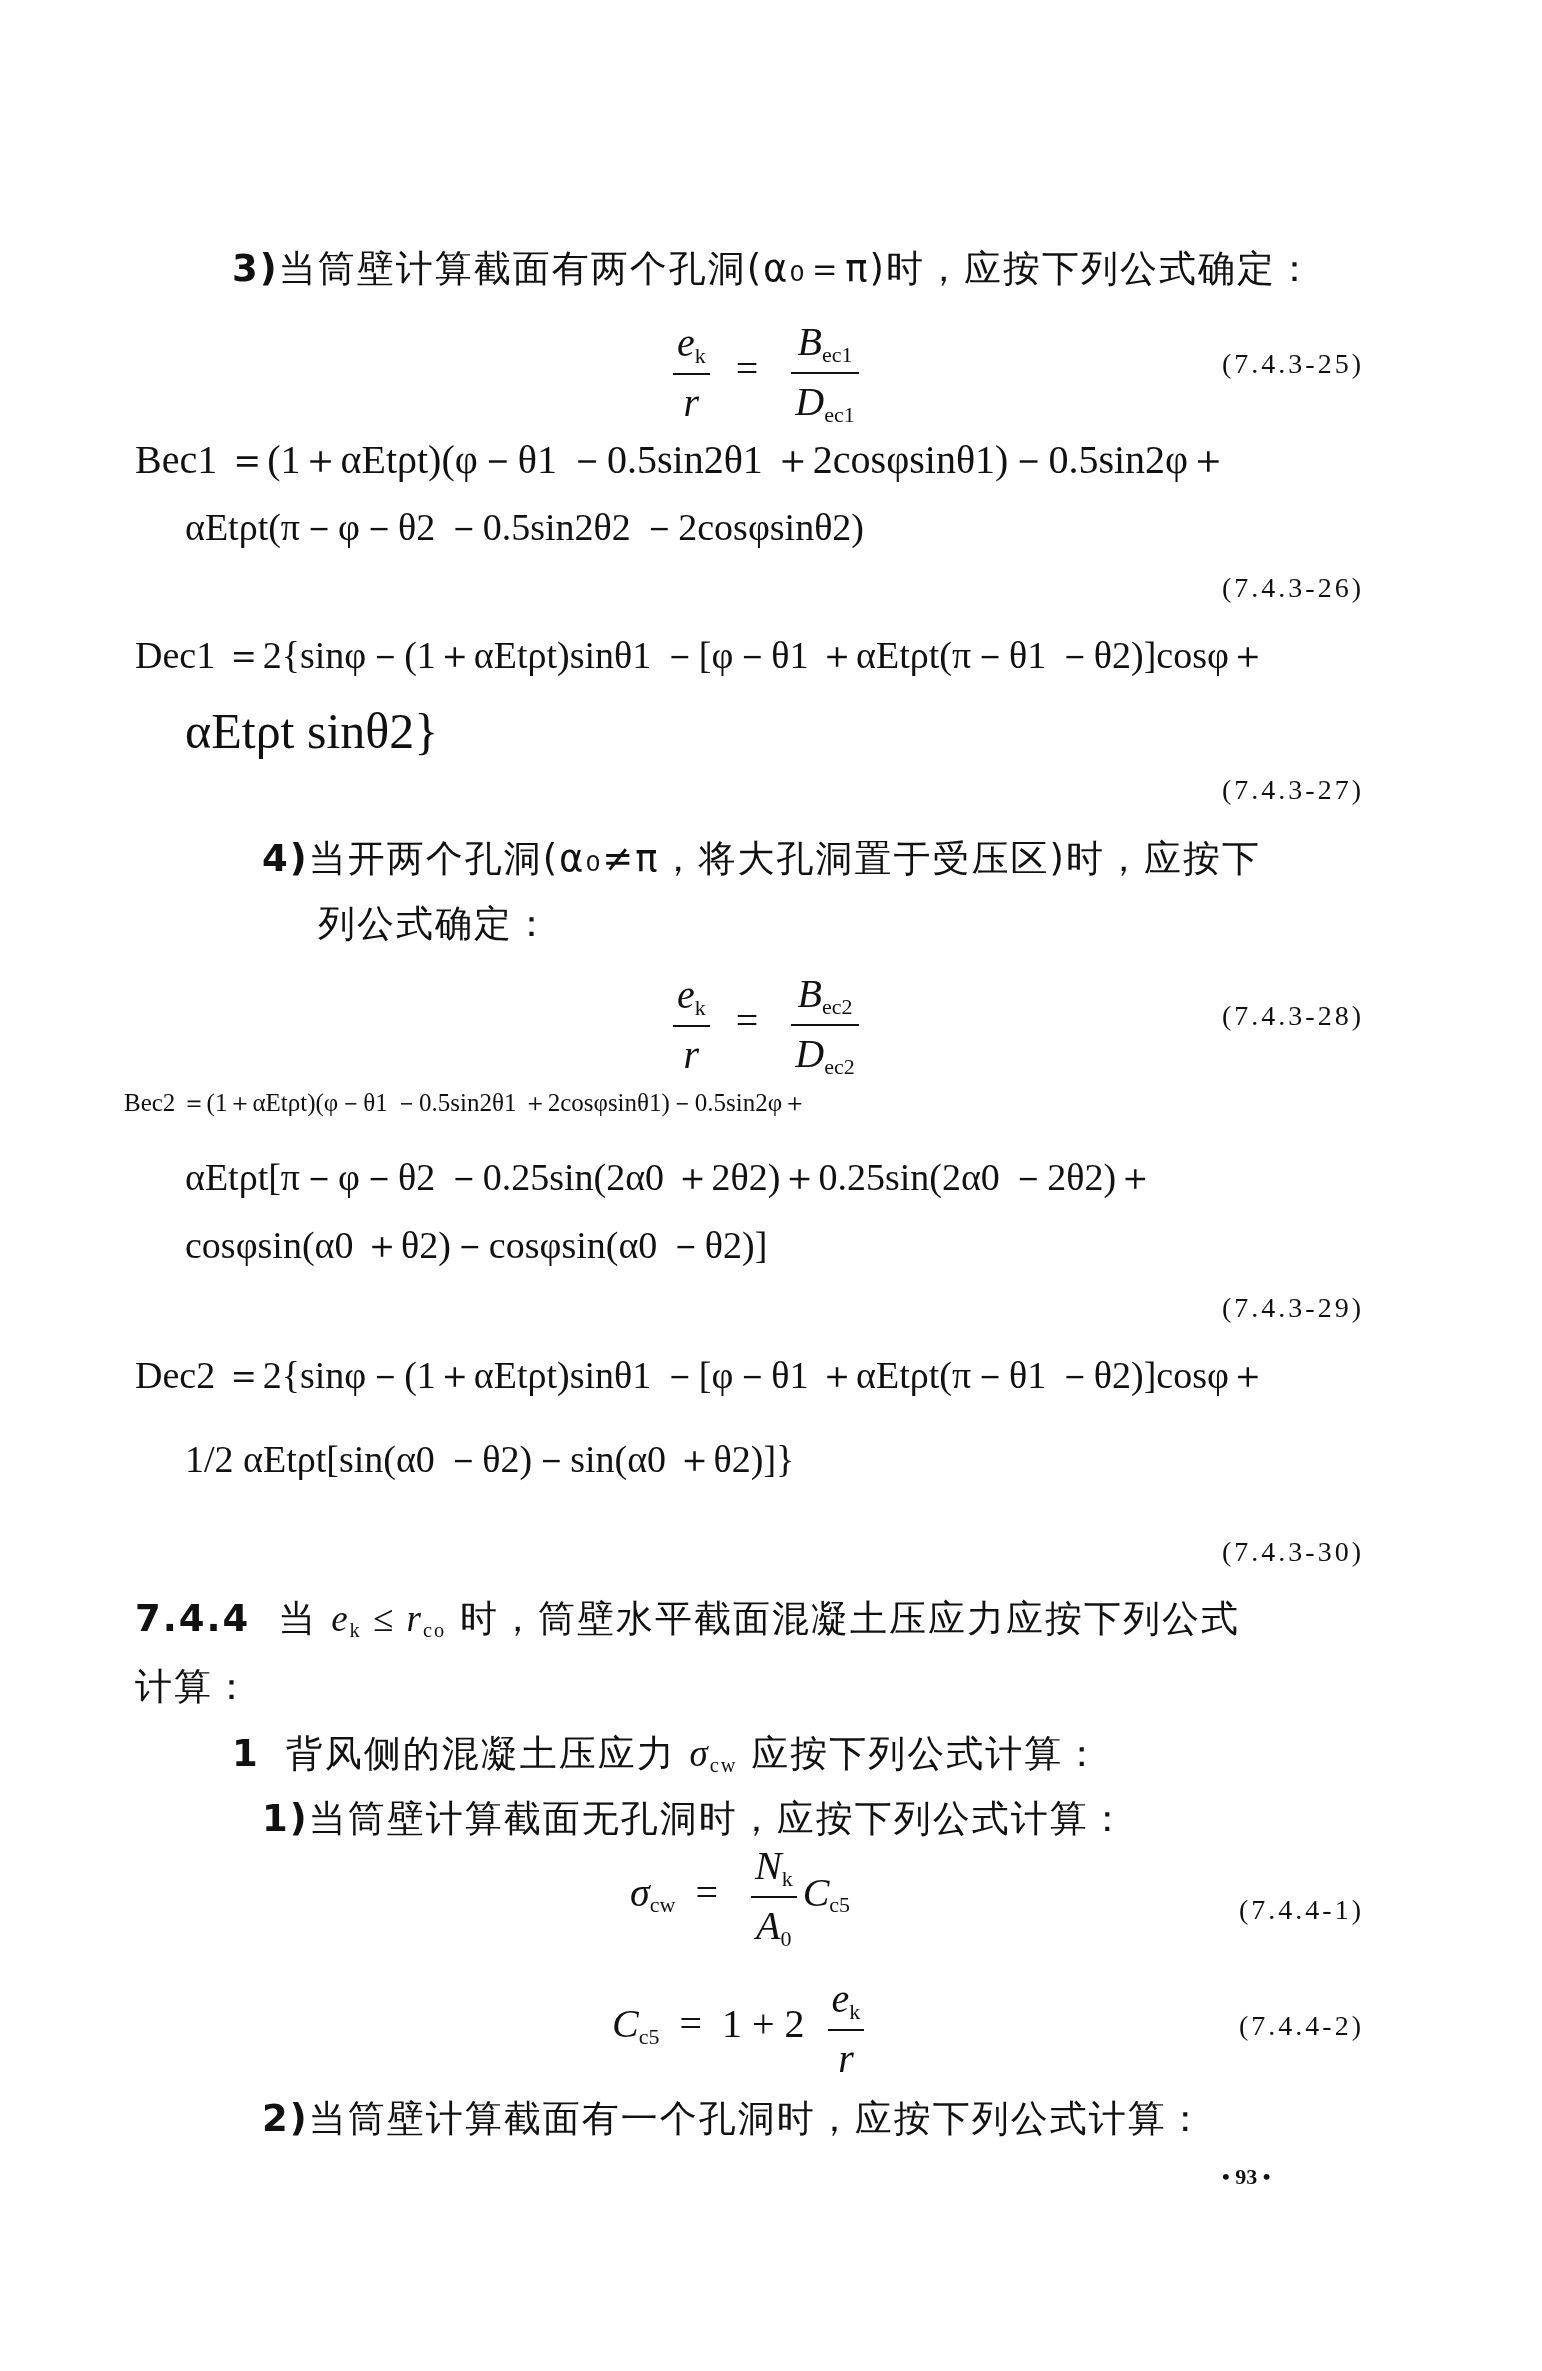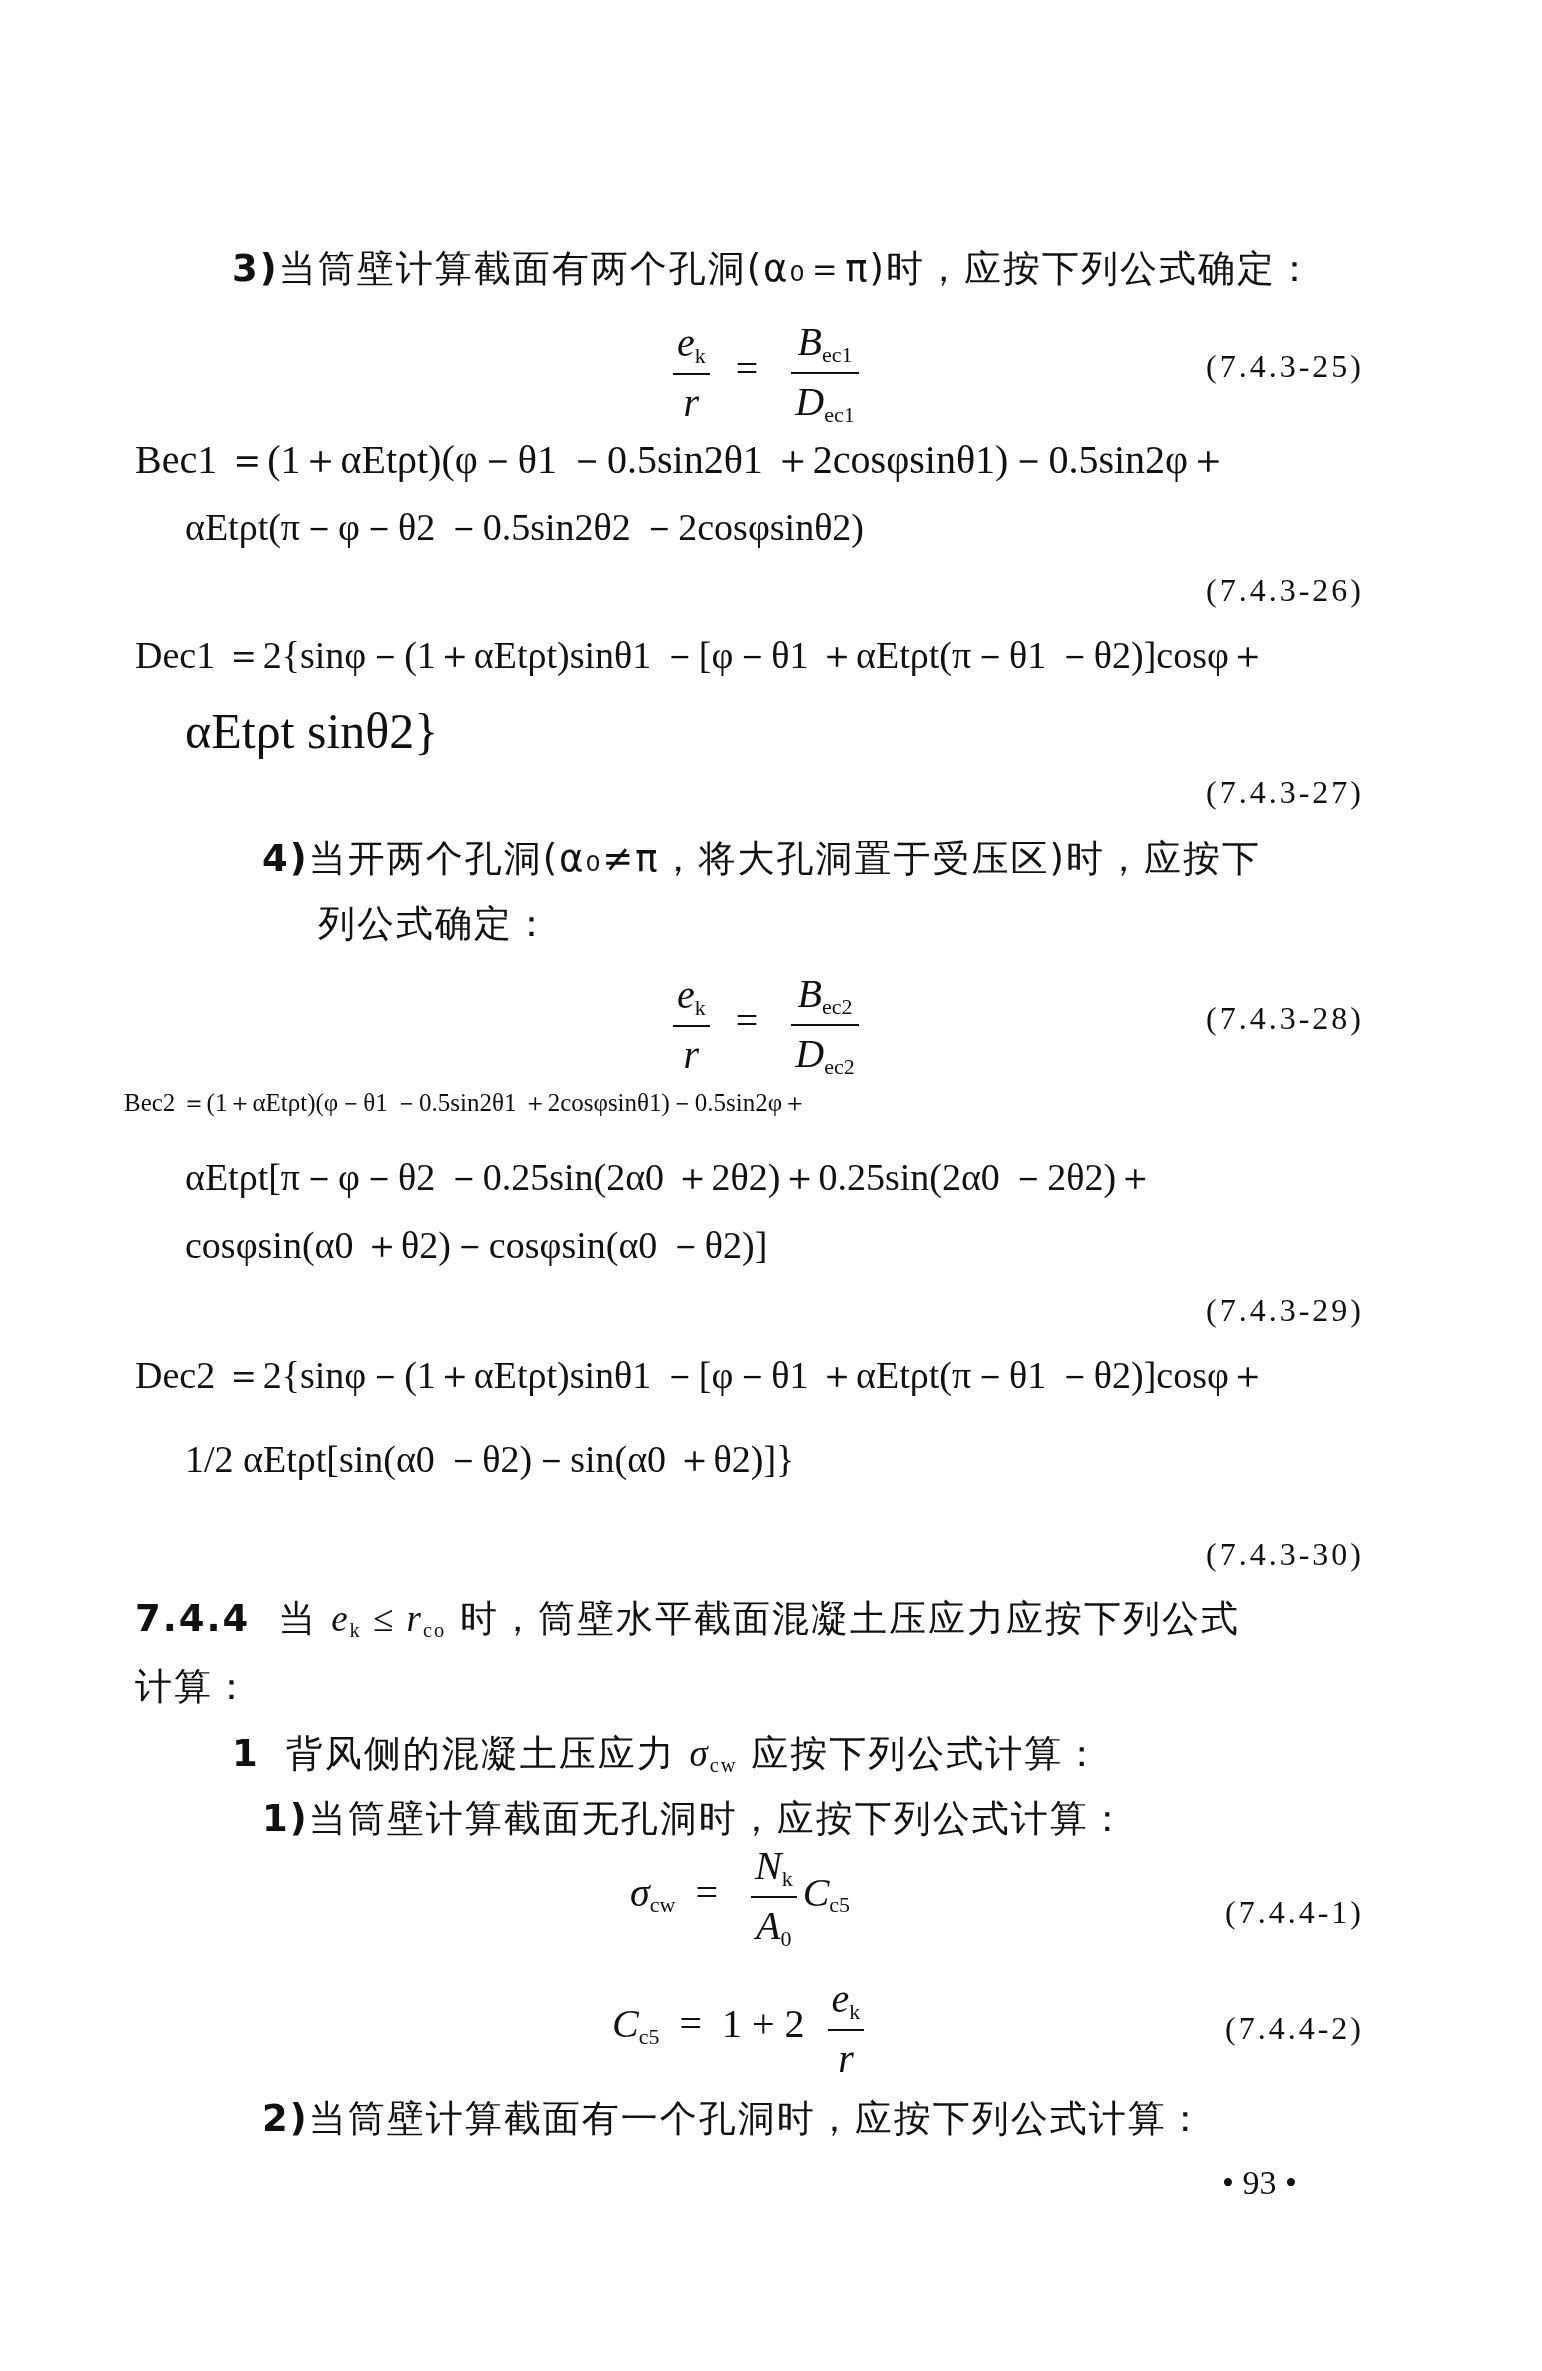--- a/index.html
+++ b/index.html
@@ -1,29 +1,29 @@
 <!DOCTYPE html>
 <html><head>
 <meta charset="utf-8">
 <style>
   html, body { margin:0; padding:0; background:#ffffff; }
   body { width:1542px; height:2371px; position:relative; overflow:hidden;
          font-family:"DejaVu Serif","Liberation Serif",serif; color:#111; }
   .line { position:absolute; white-space:nowrap; font-size:37px; line-height:1; }
   .cn { font-family:"DejaVu Sans","Liberation Sans",sans-serif; letter-spacing:2px; }
   .bold { font-weight:bold; }
-  .eqno { position:absolute; right:178px; font-size:32px; letter-spacing:3px; font-family:"Liberation Serif",serif; white-space:nowrap; }
+  .eqno { position:absolute; right:178px; font-size:28px; letter-spacing:3px; font-family:"Liberation Serif",serif; white-space:nowrap; }
   .math { font-family:"Liberation Serif","DejaVu Serif",serif; font-size:40px; white-space:nowrap; }
   i { font-style:italic; }
   sub { font-size:0.55em; vertical-align:-0.3em; font-style:normal; }
   .frac { display:inline-block; vertical-align:middle; text-align:center; margin:0 6px; }
   .frac > span { display:block; padding:0 4px;margin-left:7px; }
   .frac > .num { border-bottom:2px solid #111; padding-bottom:4px; }
   .frac > .den { padding-top:4px; }
-  .pagenum { position:absolute; font-size:34px; font-family:"Liberation Serif",serif; }
+  .pagenum { position:absolute; font-size:22px; font-family:"Liberation Serif",serif;font-weight:bold; }
 </style>
 </head>
 <body>
 
 <div class="line cn" style="left:232px; top:250px;">
   <span class="bold">3)</span><span>当筒壁计算截面有两个孔洞(α₀＝π)时，应按下列公式确定：</span>
 </div>
 
 <div class="math" style="position:absolute; left:660px; top:318px;">
   <span class="frac">

